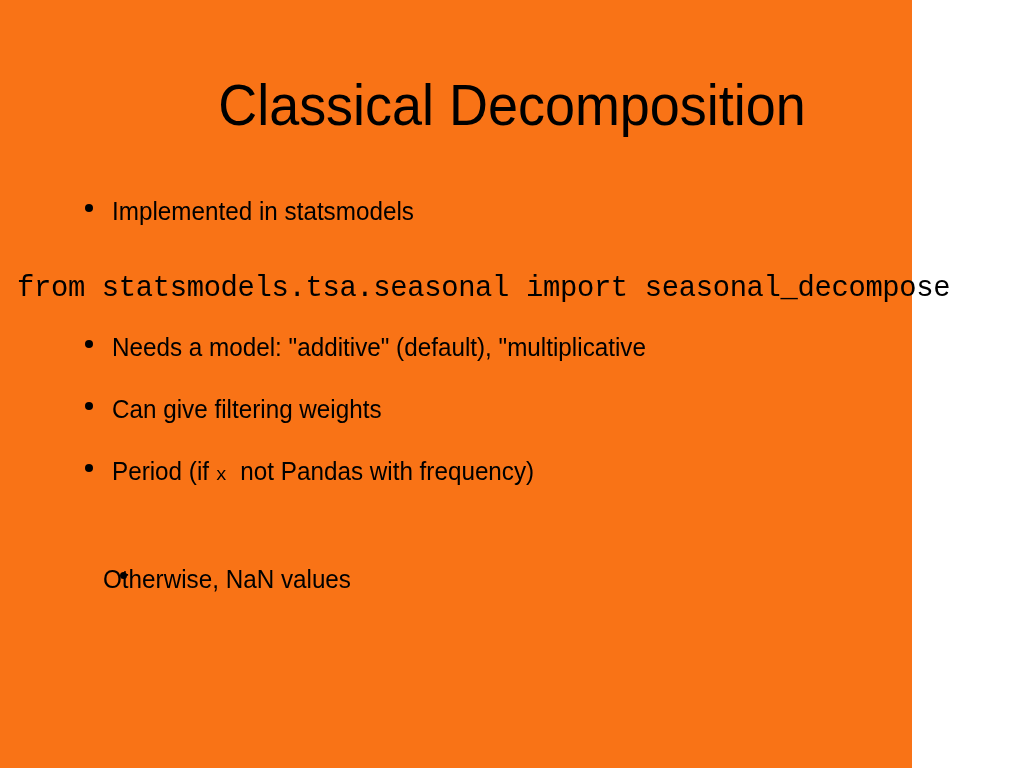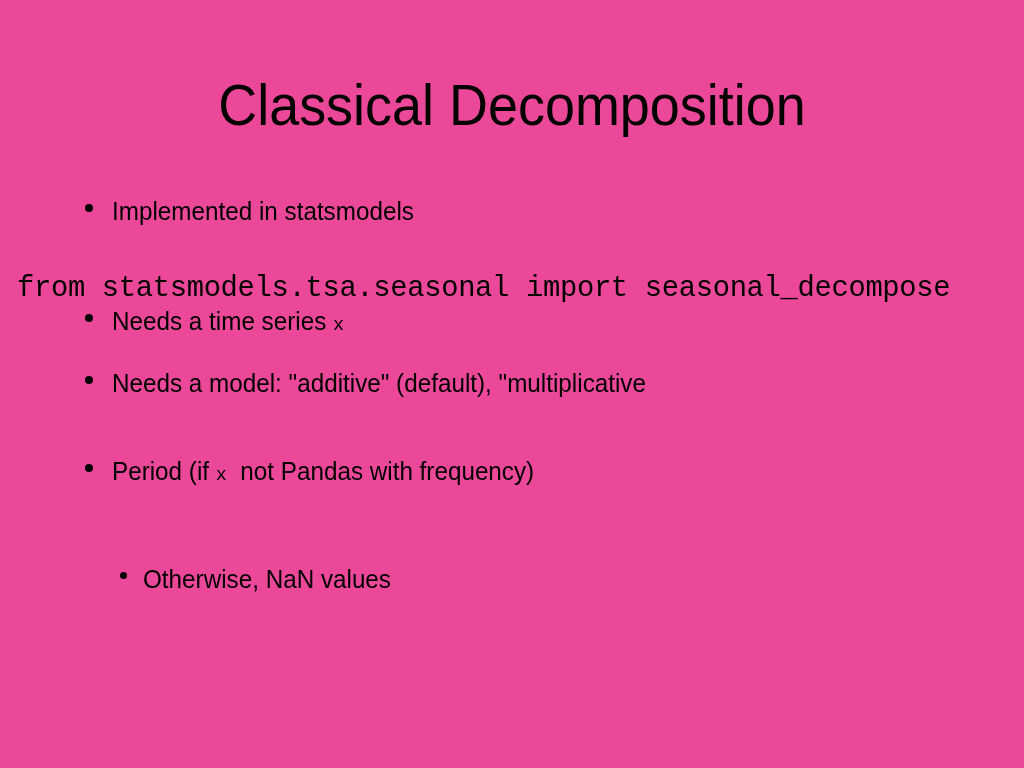--- a/index.html
+++ b/index.html
@@ -11,23 +11,23 @@
     height: 768px;
     background: #ffffff;
     font-family: "Liberation Sans", sans-serif;
     color: #000000;
     overflow: hidden;
     position: relative;
   }
 
   #slide {
     position: relative;
-    width: 1024px;
+    width: 912px;
     height: 768px;
-    background: #ec4899;
+    background: #f97316;
   }
 
   
   #slide-title {
     position: absolute;
     left: 0;
     top: 72px;
     width: 1024px;
     text-align: center;
     font-family: "Liberation Sans", sans-serif;
@@ -52,21 +52,21 @@
   .bullet-row {
     position: relative;
     display: flex;
     align-items: baseline;
     min-height: 36px;
     padding-left: 85px;
     margin: 0;
   }
 
   .bullet-row.level-1 {
-    padding-left: 120px;
+    padding-left: 80px;
   }
 
   .bullet-dot {
     position: absolute;
     left: 85px;
     top: 8px;
     width: 8px;
     height: 8px;
     background: #000000;
     border-radius: 50%;
@@ -134,34 +134,34 @@
 
     <div class="bullet-row level-0">
       <span class="bullet-dot"></span>
       <span class="bullet-text">Implemented in statsmodels</span>
     </div>
 
     <div class="gap-26"></div>
     <div style="height:34px"></div>
     <div class="gap-14"></div>
 
-    <div class="bullet-row level-0">
-      <span class="bullet-dot"></span>
-      <span class="bullet-text"><span>Needs a time series </span><span class="code-token">x</span><span></span></span>
-    </div>
 
     <div class="gap-26"></div>
 
     <div class="bullet-row level-0">
       <span class="bullet-dot"></span>
       <span class="bullet-text">Needs a model: "additive" (default), "multiplicative</span>
     </div>
 
     <div class="gap-26"></div>
 
+    <div class="bullet-row level-0">
+      <span class="bullet-dot"></span>
+      <span class="bullet-text">Can give filtering weights</span>
+    </div>
 
     <div class="gap-26"></div>
 
     <div class="bullet-row level-0">
       <span class="bullet-dot"></span>
       <span class="bullet-text"><span>Period (if </span><span class="code-token">x</span><span>  not Pandas with frequency)</span></span>
     </div>
 
     <div class="gap-26"></div>
 

